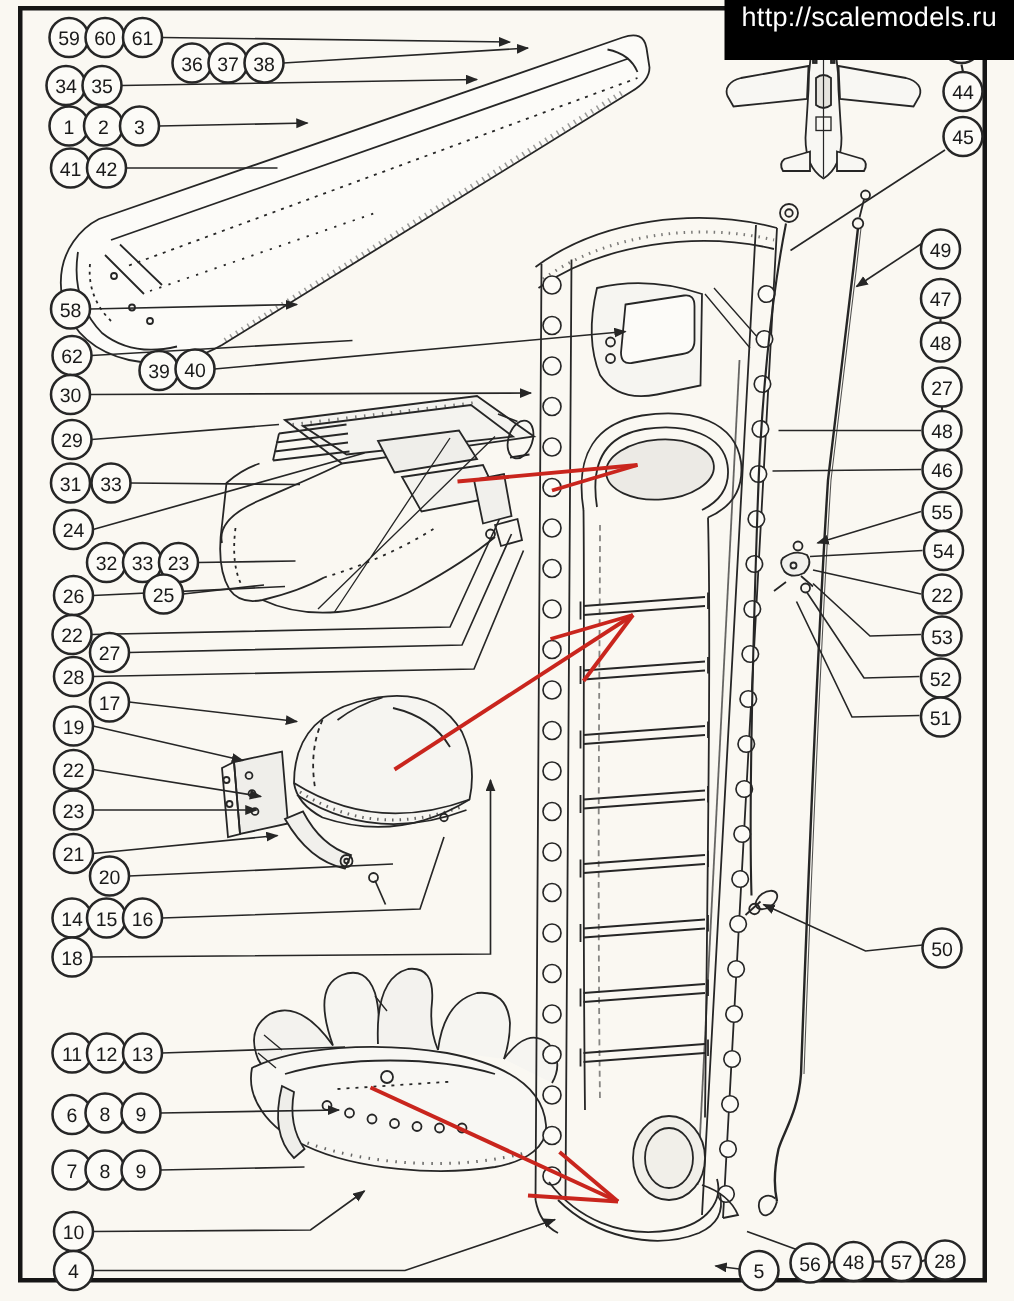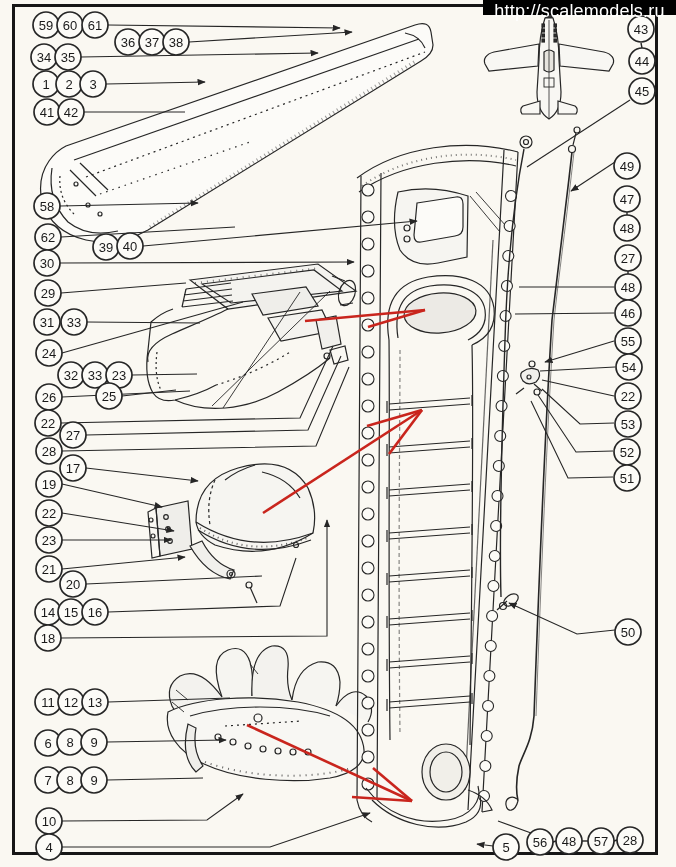--- a/index.html
+++ b/index.html
@@ -1,19 +1,19 @@
 <!DOCTYPE html>
 <html><head>
 <meta charset="utf-8">
 <style>
   html,body{margin:0;padding:0;}
   body{width:676px;height:867px;background:#f6f4ee;font-family:"Liberation Sans",sans-serif;}
   .page{position:relative;width:676px;height:867px;overflow:hidden;background:#faf8f2;}
   .frame{position:absolute;left:12px;top:4px;width:646px;height:851px;border:3px solid #161616;box-sizing:border-box;}
-  .banner{position:absolute;left:483px;top:0;width:193px;height:15px;background:#000;color:#fff;
+  .banner{position:absolute;left:483px;top:0;width:193px;height:40px;background:#000;color:#fff;
           font-size:18px;line-height:23px;text-align:center;letter-spacing:.2px;z-index:30;}
   svg.art{position:absolute;left:0;top:0;z-index:20;}
   .ink{stroke:#262626;fill:none;stroke-width:1.2;}
 </style>
 </head>
 <body>
 
 <div class="page">
   <div class="frame"></div>
   <div class="banner">

